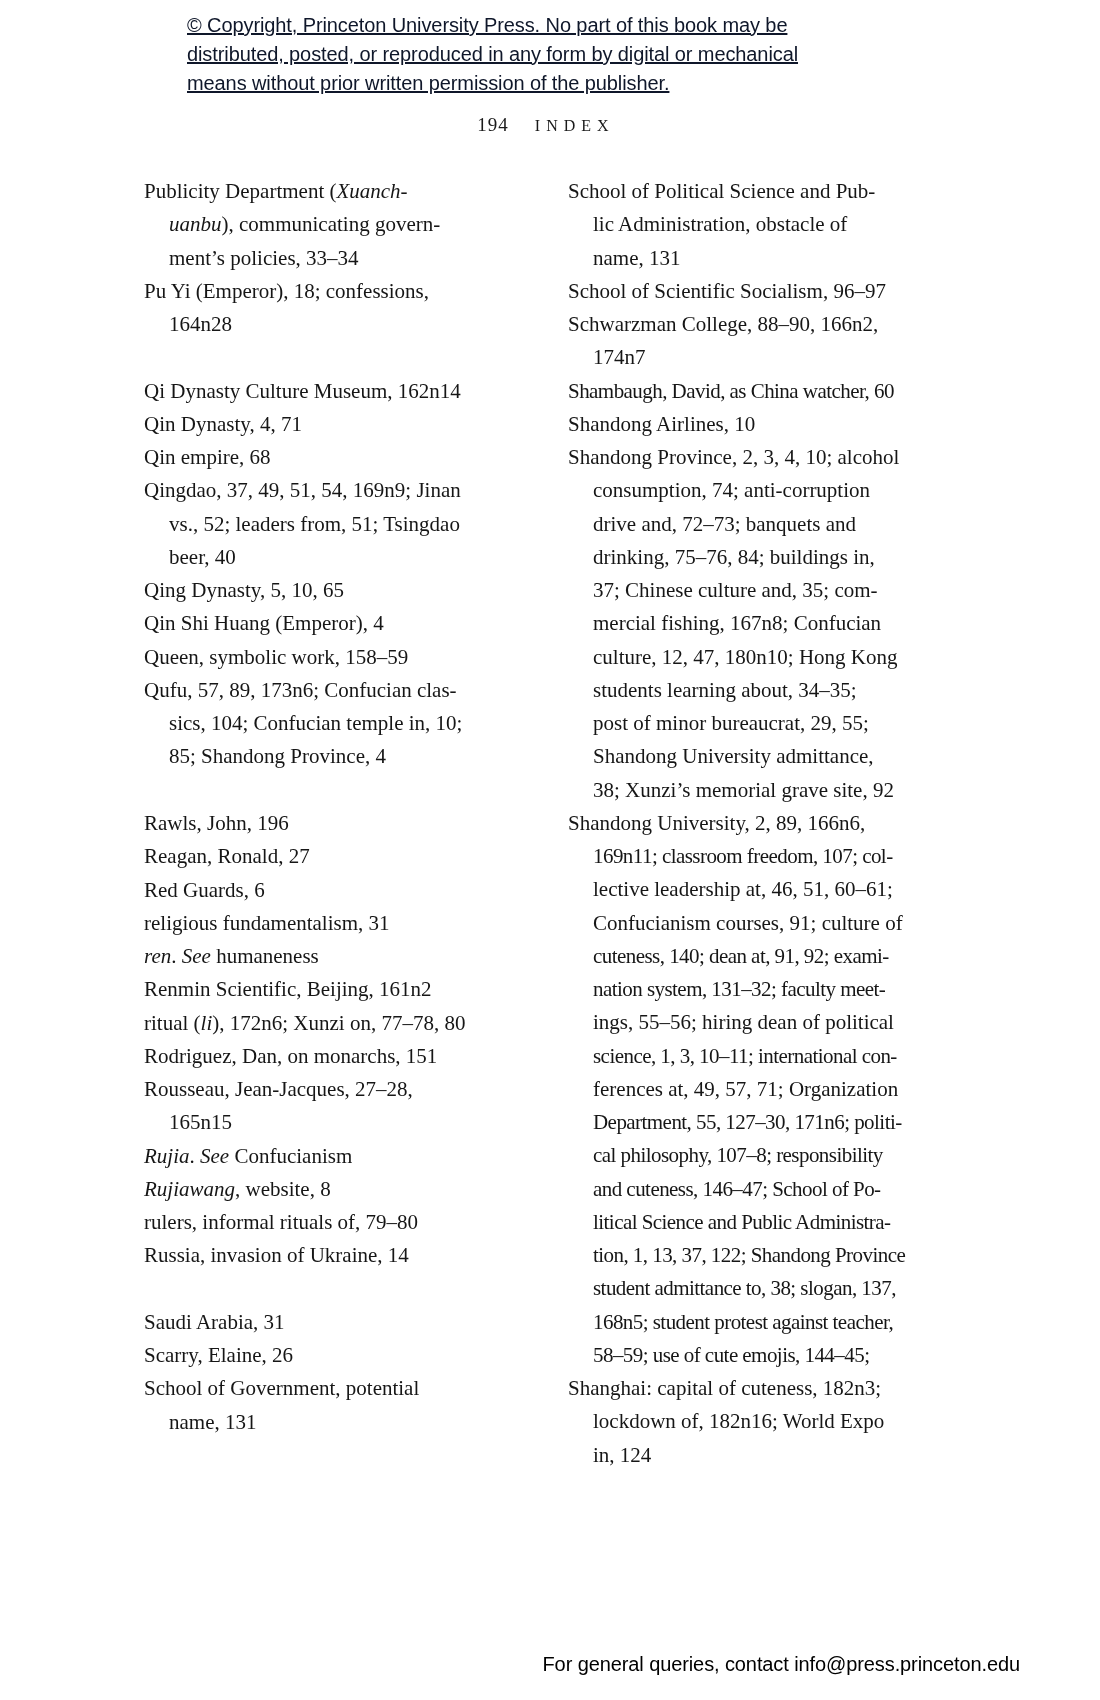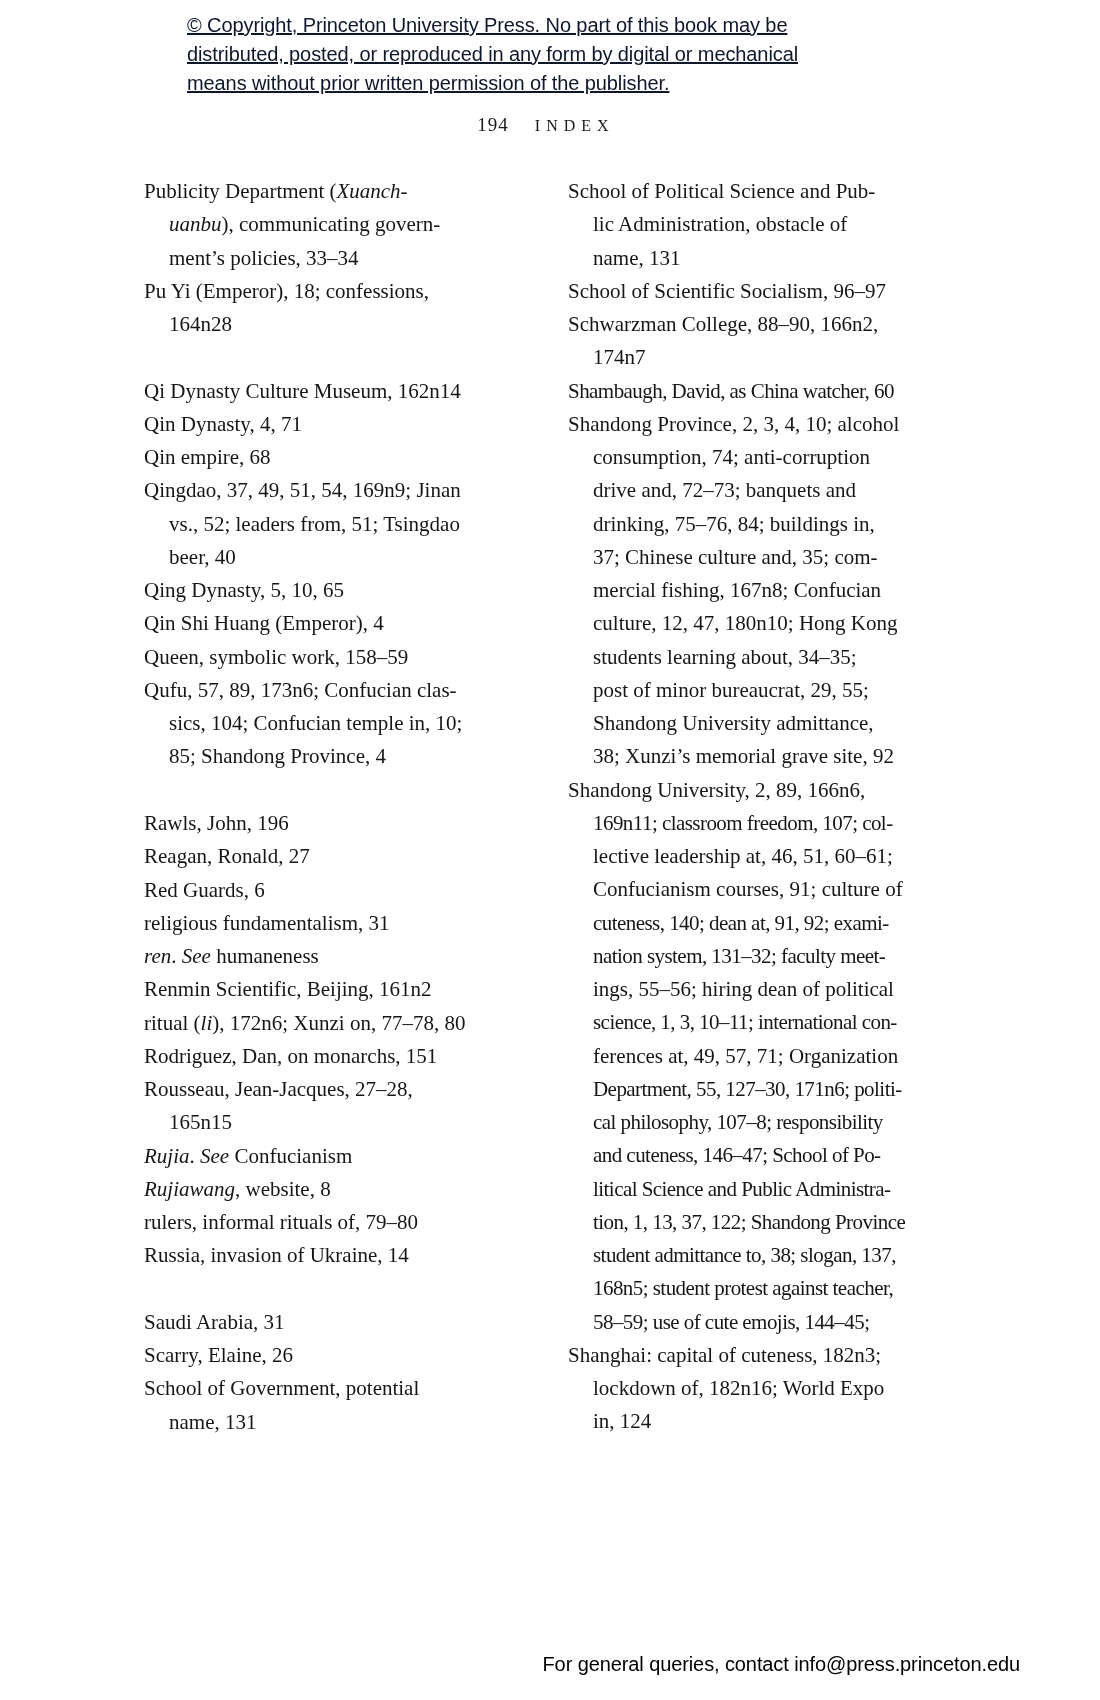--- a/index.html
+++ b/index.html
@@ -126,20 +126,21 @@
         <div class="line indent"><span>name, 131</span></div>
       </div>
     <div class="col" id="col-right">
         <div class="line"><span>School of Political Science and Pub-</span></div>
         <div class="line indent"><span>lic Administration, obstacle of</span></div>
         <div class="line indent"><span>name, 131</span></div>
         <div class="line"><span>School of Scientific Socialism, 96–97</span></div>
         <div class="line"><span>Schwarzman College, 88–90, 166n2,</span></div>
         <div class="line indent"><span>174n7</span></div>
         <div class="line tight"><span>Shambaugh, David, as China watcher, 60</span></div>
+        <div class="line"><span>Shandong Airlines, 10</span></div>
         <div class="line"><span>Shandong Province, 2, 3, 4, 10; alcohol</span></div>
         <div class="line indent"><span>consumption, 74; anti-corruption</span></div>
         <div class="line indent"><span>drive and, 72–73; banquets and</span></div>
         <div class="line indent"><span>drinking, 75–76, 84; buildings in,</span></div>
         <div class="line indent"><span>37; Chinese culture and, 35; com-</span></div>
         <div class="line indent"><span>mercial fishing, 167n8; Confucian</span></div>
         <div class="line indent"><span>culture, 12, 47, 180n10; Hong Kong</span></div>
         <div class="line indent"><span>students learning about, 34–35;</span></div>
         <div class="line indent"><span>post of minor bureaucrat, 29, 55;</span></div>
         <div class="line indent"><span>Shandong University admittance,</span></div>

